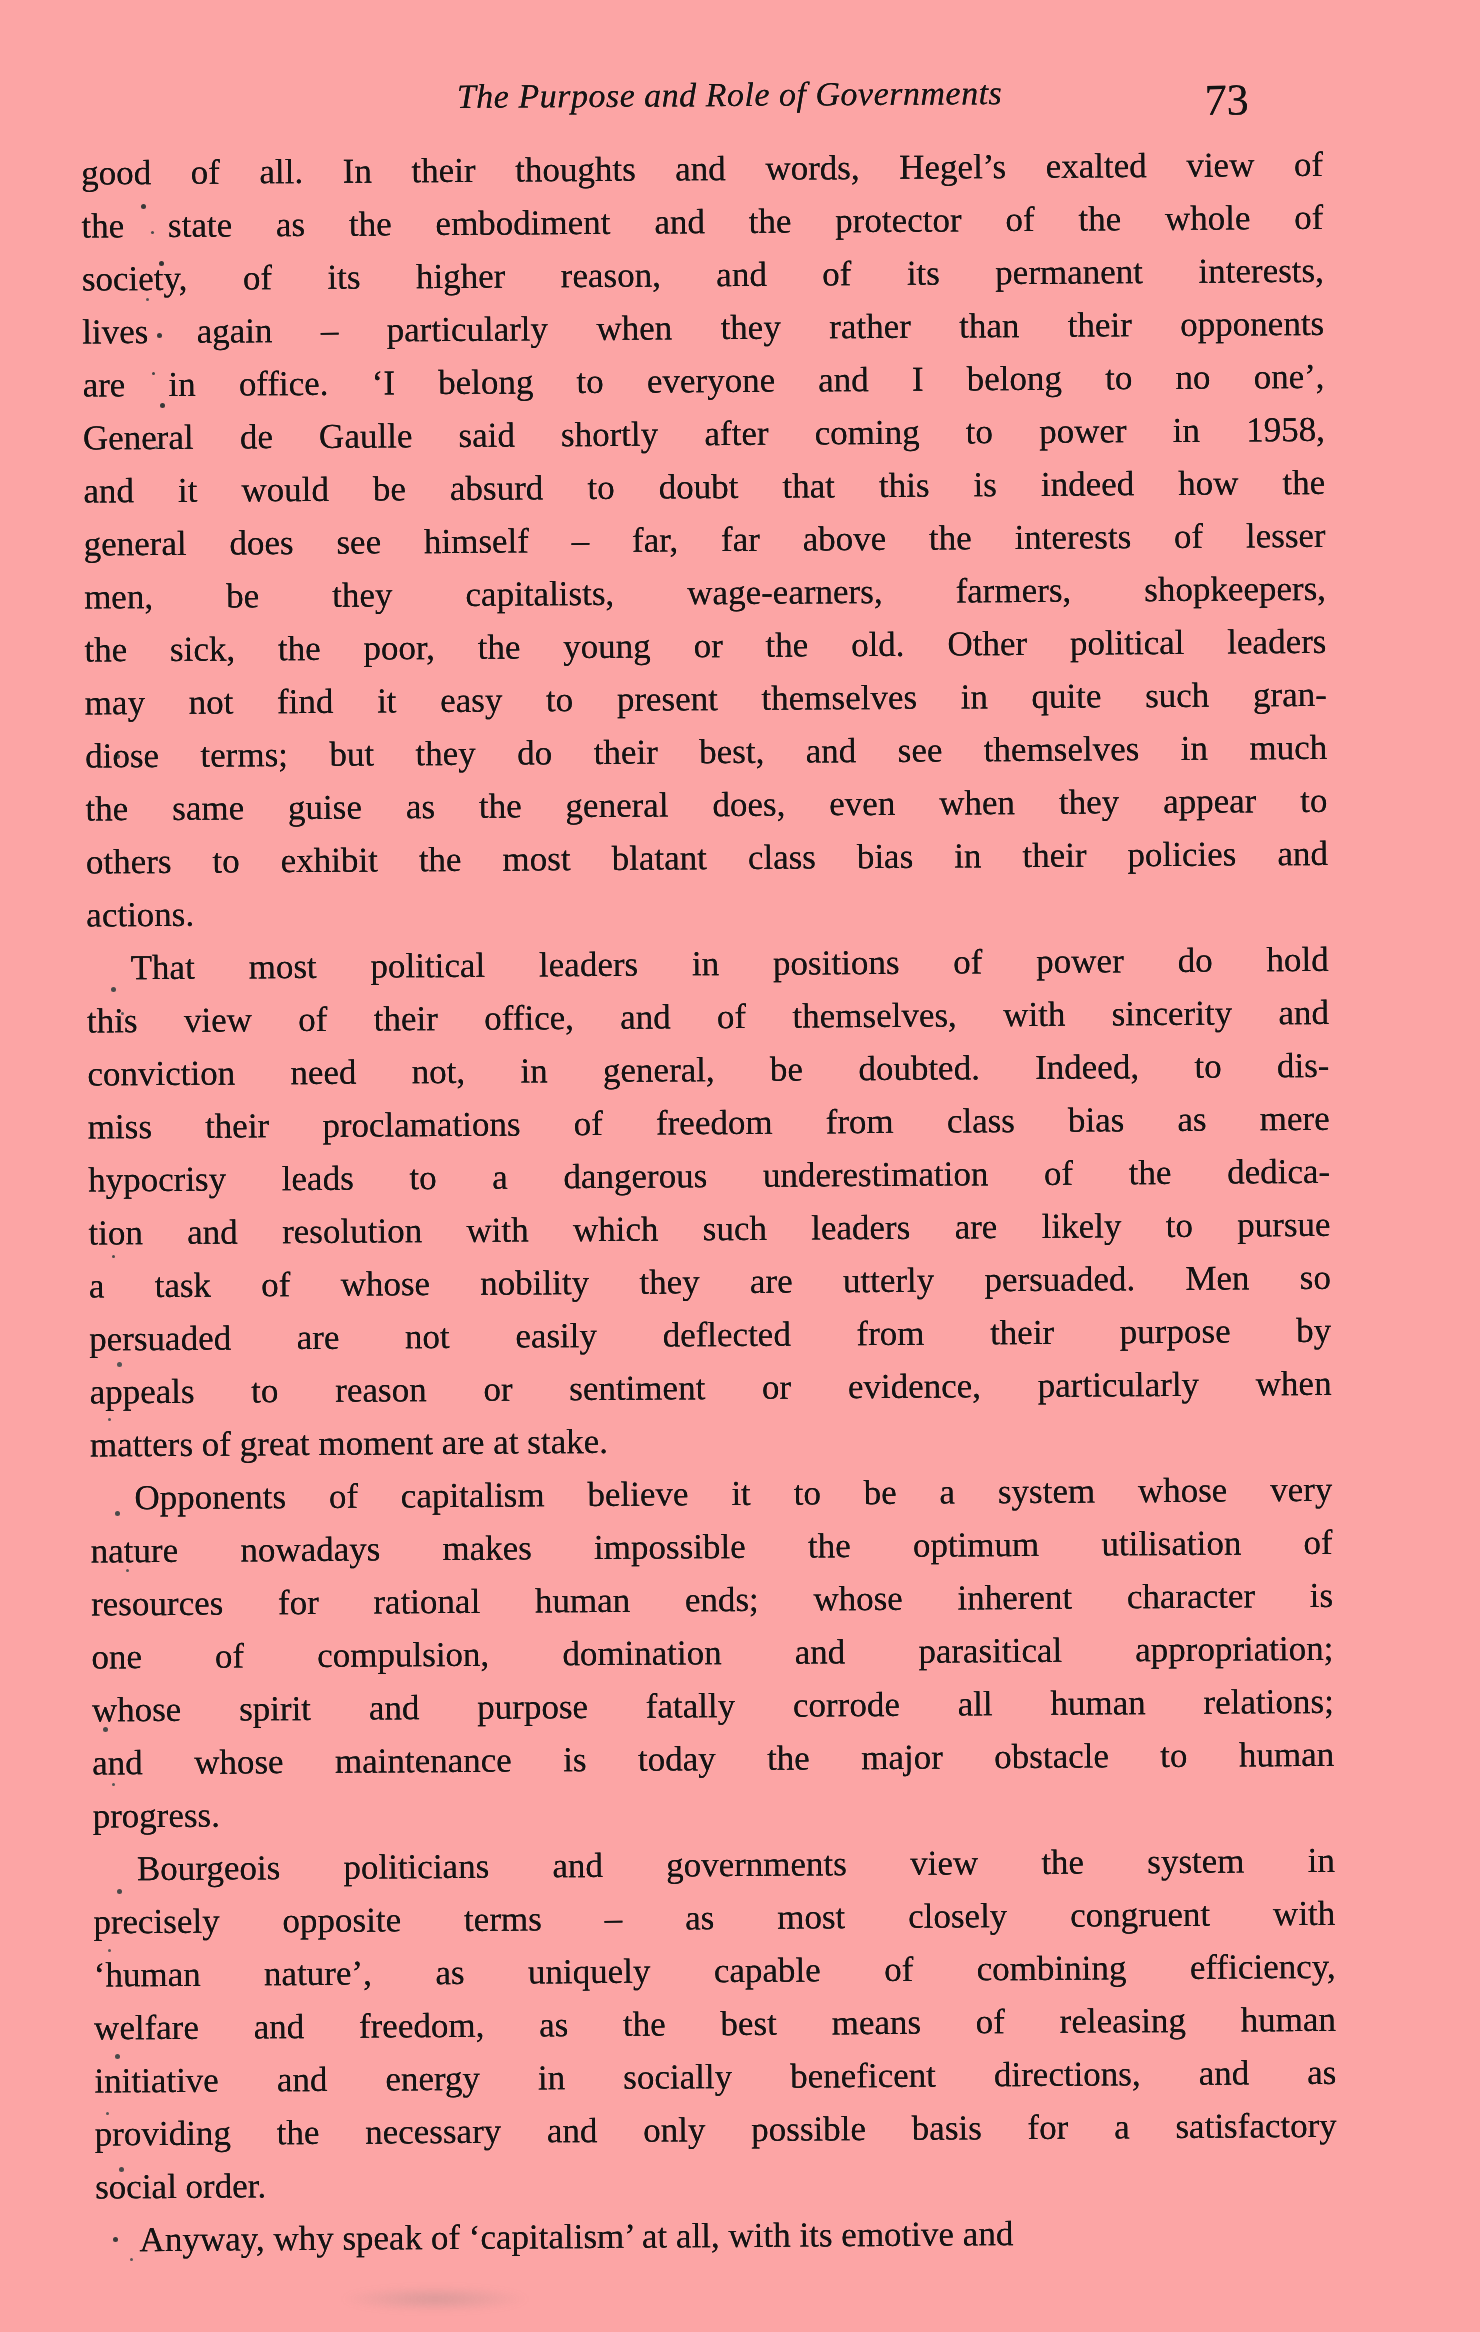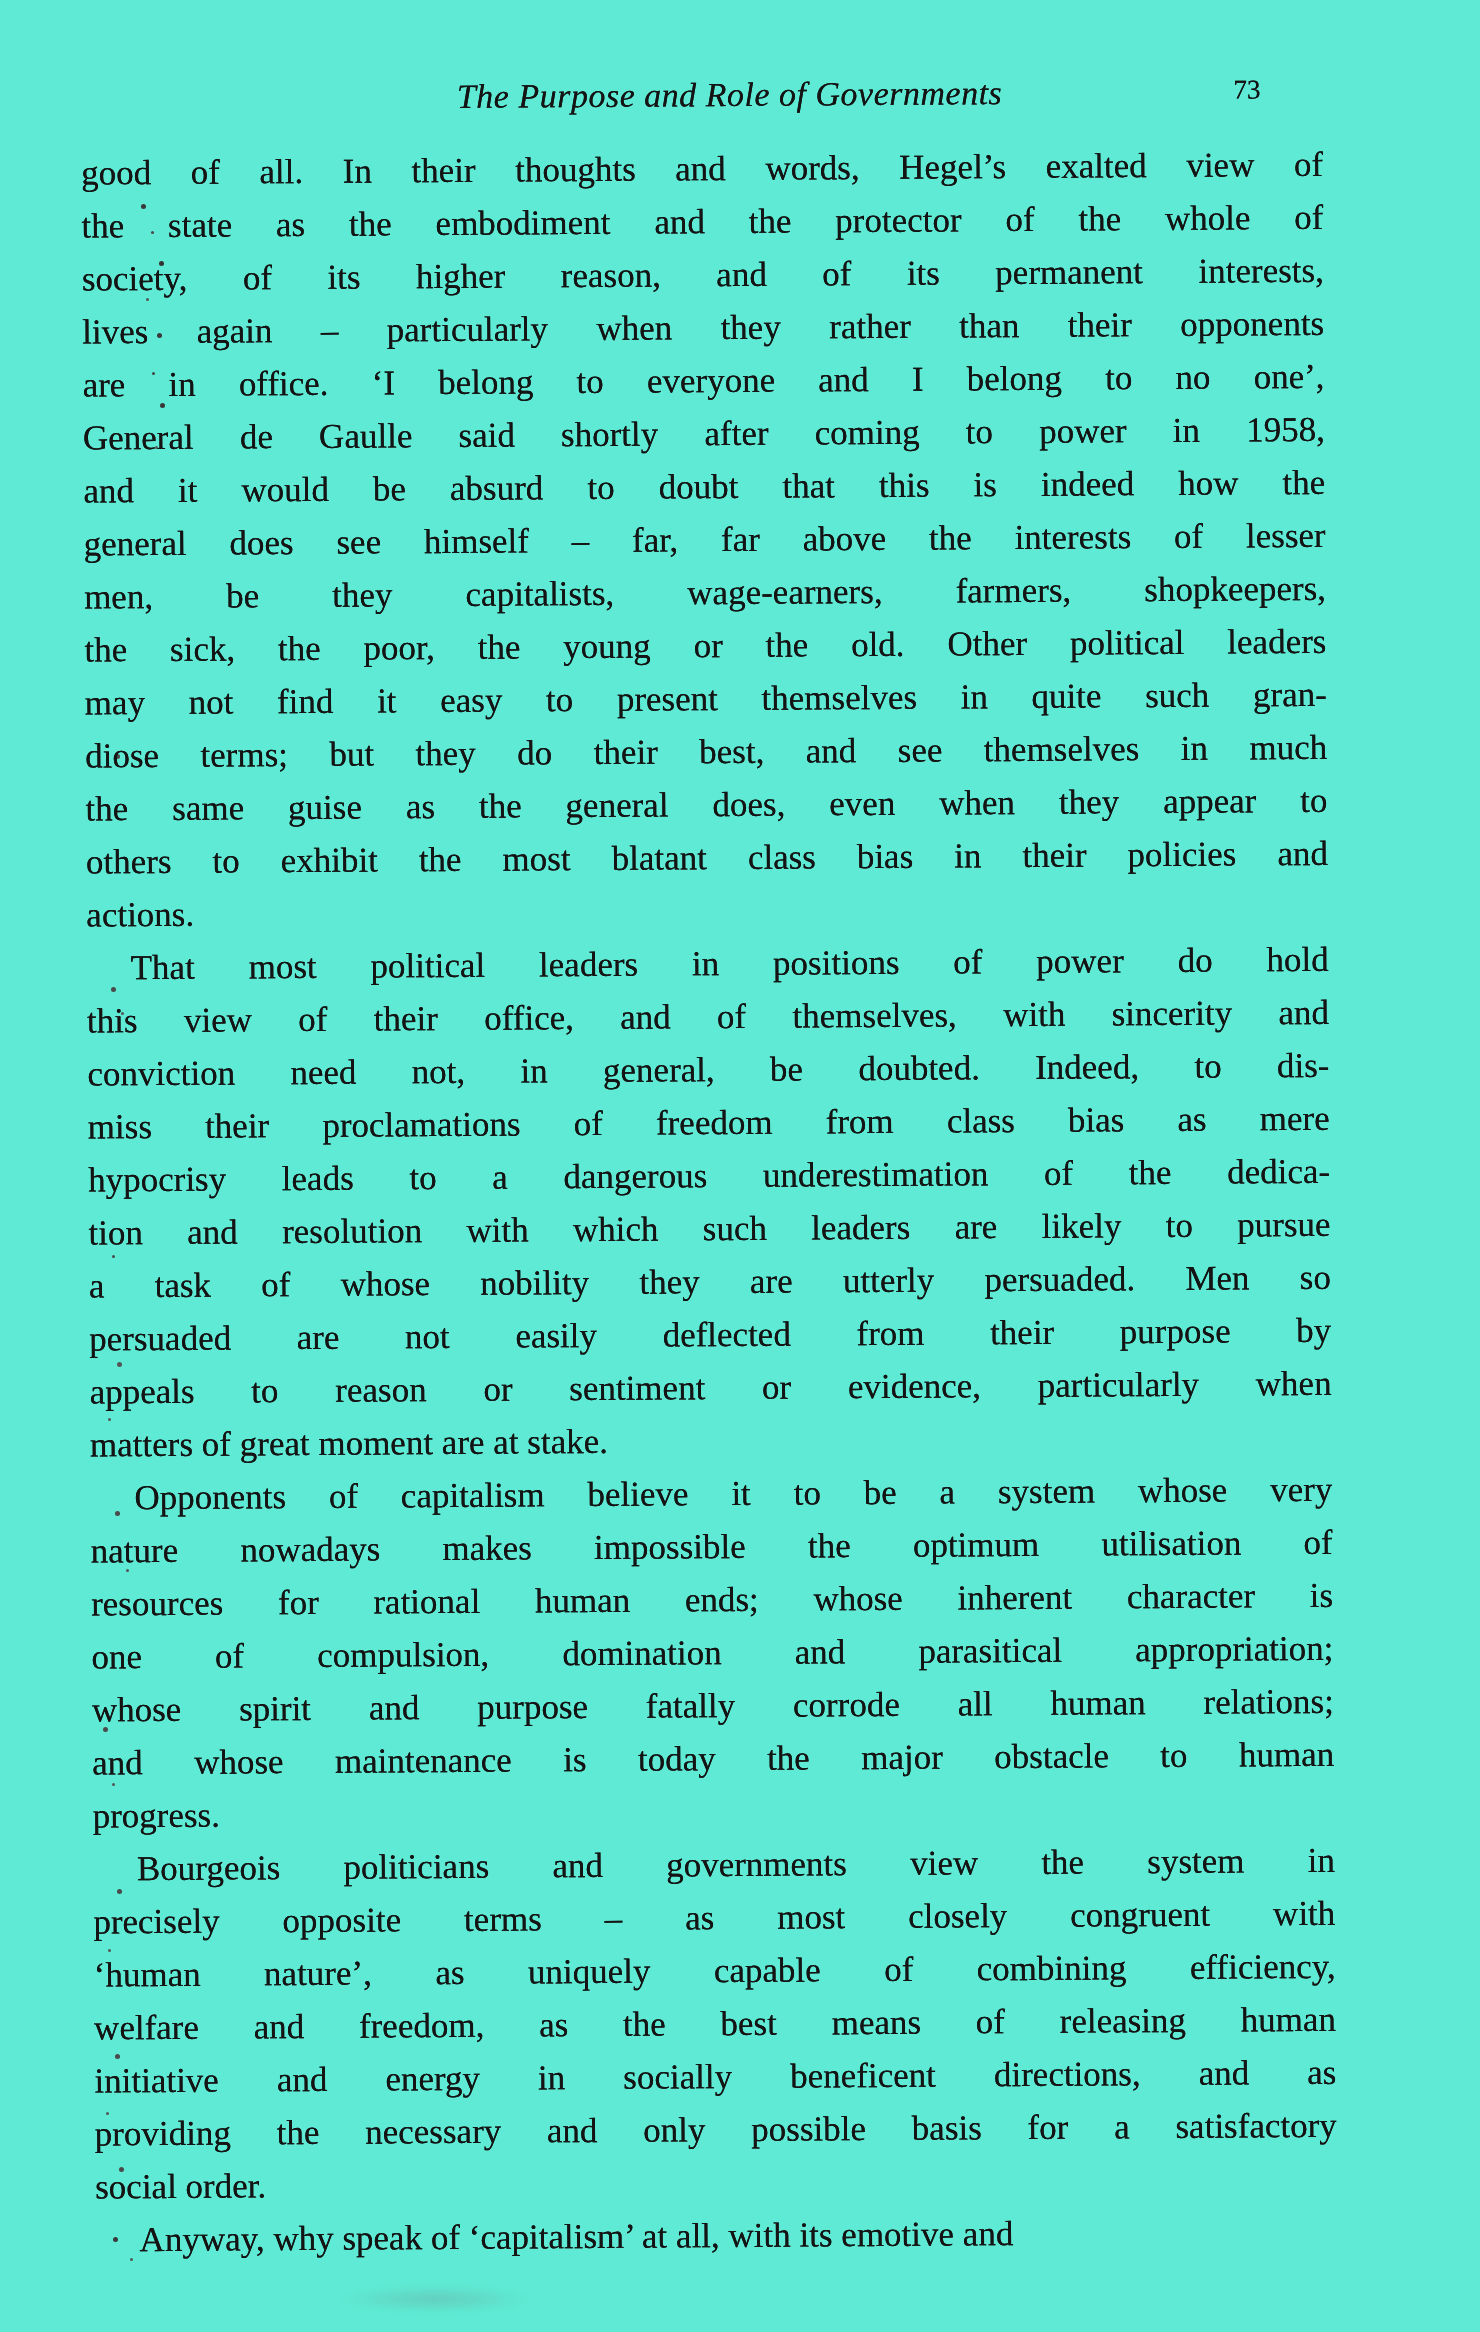--- a/index.html
+++ b/index.html
@@ -4,21 +4,21 @@
 <style>
   html, body {
     margin: 0;
     padding: 0;
     background: #ffffff;
   }
   .page {
     position: relative;
     width: 1480px;
     height: 2332px;
-    background: #5eead4;
+    background: #fca5a5;
     overflow: hidden;
     font-family: "Liberation Serif", "DejaVu Serif", serif;
     color: #141414;
   }
   .content {
     position: absolute;
     left: 0;
     top: 0;
     width: 1480px;
     transform: rotate(-0.4deg);
@@ -37,23 +37,23 @@
     right: 0;
     text-align: center;
     font-style: italic;
     font-size: 34px;
     letter-spacing: 0.5px;
     text-shadow: 0 0 0.6px #141414;
     transform: translateX(28px);
   }
   .page-number {
     position: absolute;
-    right: 62px;
+    right: 74px;
     top: 2px;
-    font-size: 27px;
+    font-size: 44px;
     text-shadow: 0 0 0.6px #141414;
   }
   .body-text {
     position: absolute;
     left: 88px;
     top: 142px;
     width: 1242px;
     font-size: 35px;
     text-shadow: 0 0 0.55px #141414;
   }

